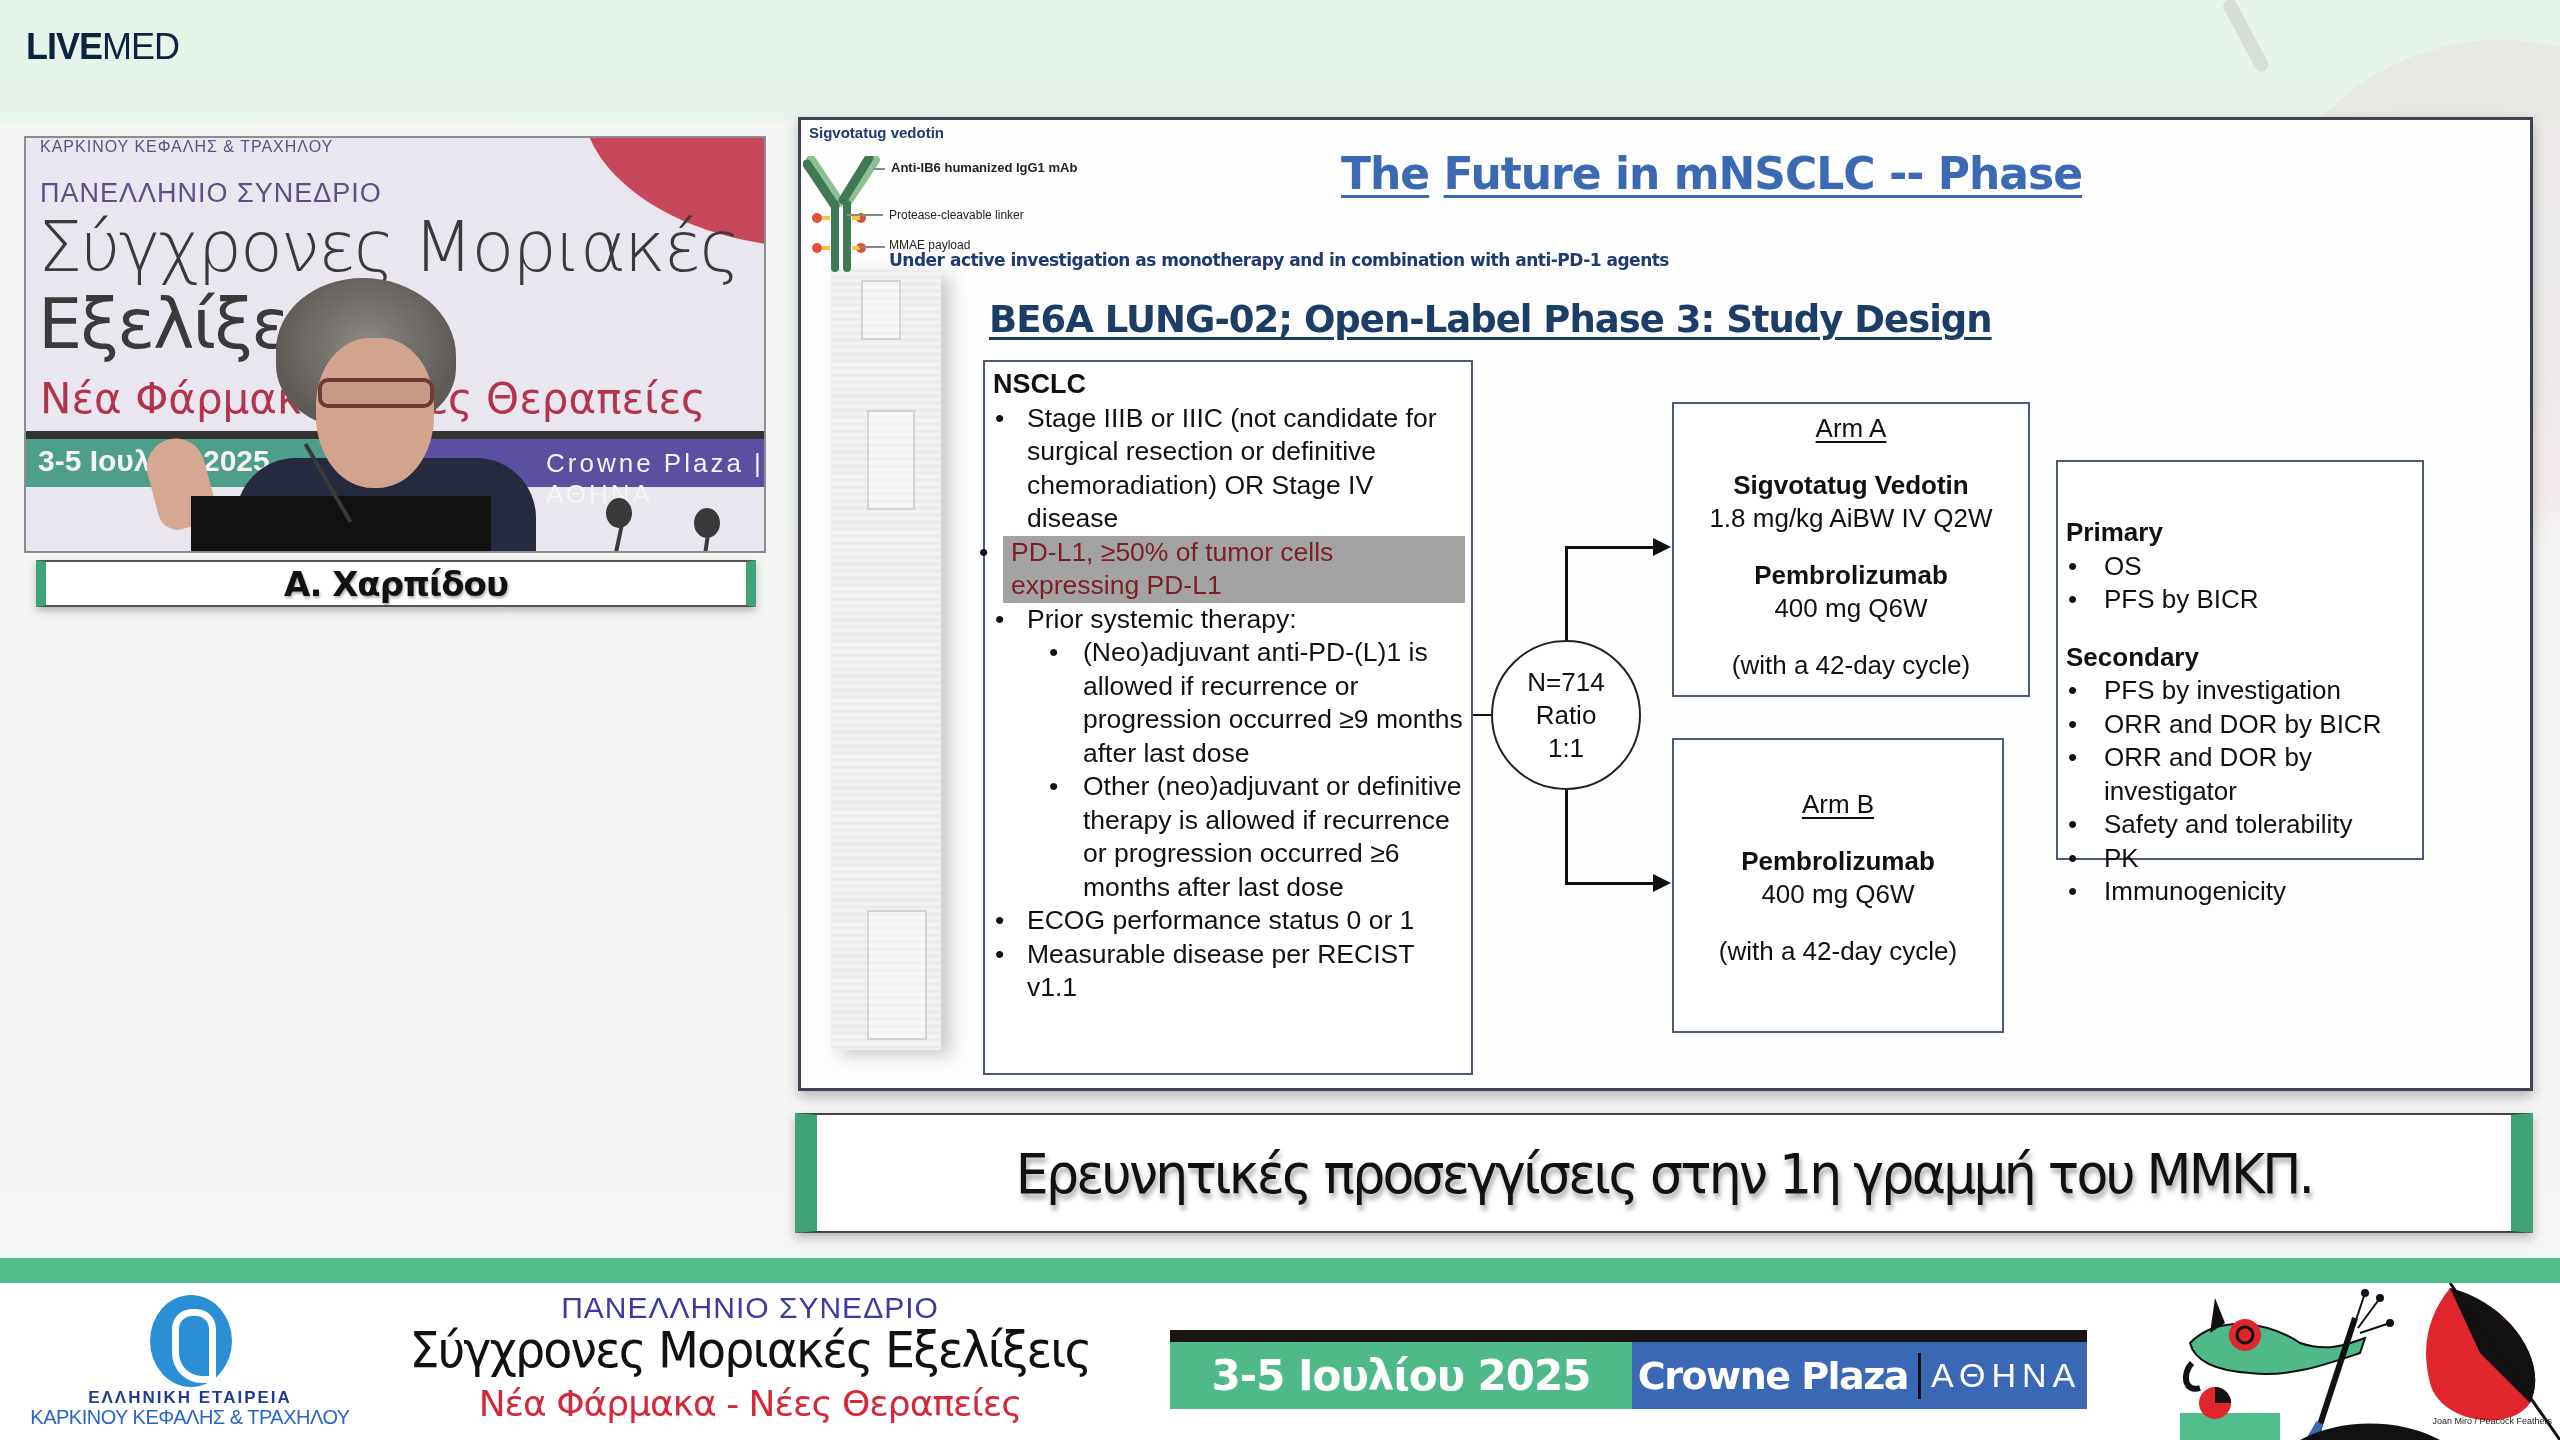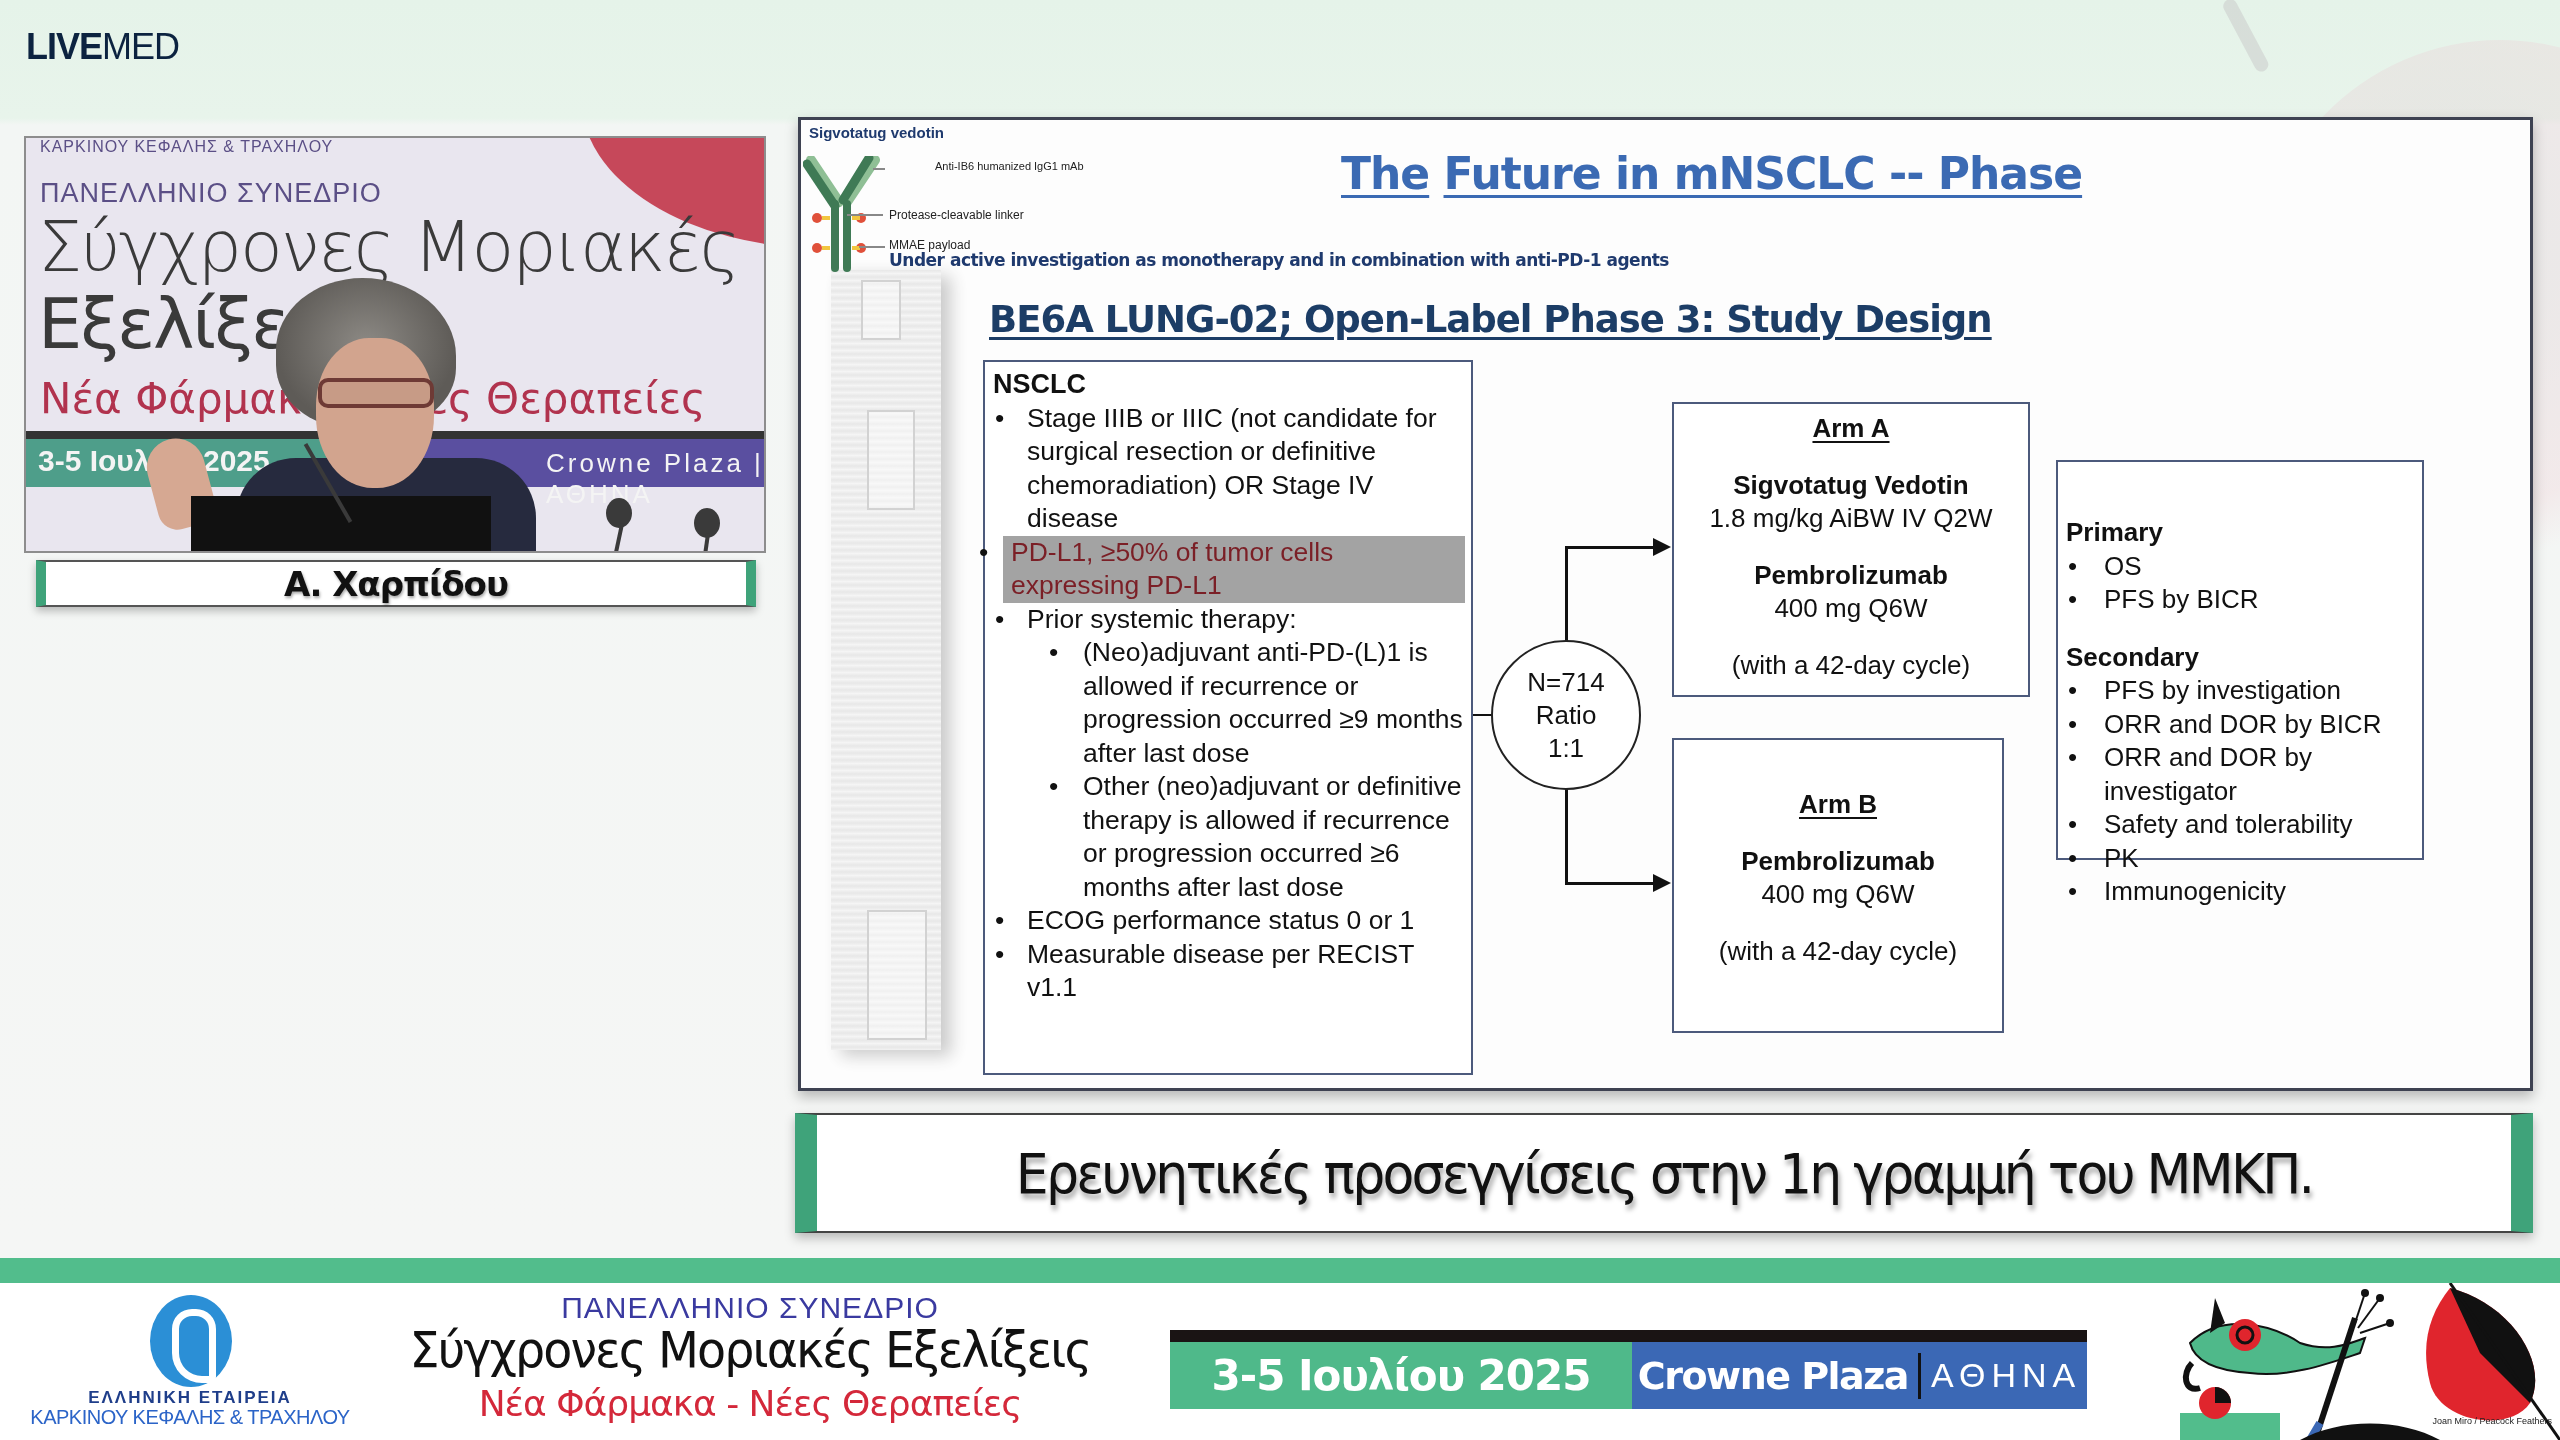--- a/index.html
+++ b/index.html
@@ -52,21 +52,21 @@
   .slide { position: absolute; left: 798px; top: 117px; width: 1735px; height: 974px; background: #fdfdfd;
     border: 3px solid #3e4252; box-shadow: 0 6px 12px rgba(0,0,0,0.25); overflow: hidden; }
   .slide-bg-illus { position: absolute; left: 30px; top: 150px; width: 110px; height: 780px;
     background: repeating-linear-gradient(0deg, #f0f0f0 0, #e3e3e3 3px, #f6f6f6 7px);
     box-shadow: 10px 6px 16px rgba(0,0,0,0.25); opacity: 0.8; }
   .illus-window { position: absolute; border: 2px solid #c8c8c8; background: rgba(255,255,255,0.4); }
 
   .adc-label { position: absolute; left: 8px; top: 4px; font-size: 15px; font-weight: 700; color: #1f3a6e; }
   .antibody { position: absolute; left: 2px; top: 36px; width: 80px; height: 118px; }
   .adc-annot { position: absolute; font-size: 12px; color: #222; }
-  .adc-annot.bold { font-weight: 400; font-size: 11px; margin-left: 44px; }
+  .adc-annot.bold { font-weight: 700; font-size: 13px; }
   .adc-line { position: absolute; height: 1.5px; background: #888; }
   .adc-invest { position: absolute; left: 88px; top: 130px; font-size: 17px; font-weight: 700; color: #1f3a6e; font-family: "DejaVu Sans", sans-serif; letter-spacing: -0.5px; }
 
   .slide-title { position: absolute; left: 540px; top: 28px; font-size: 44px; font-weight: 700; color: #3b6ab3;
     font-family: "DejaVu Sans", sans-serif; letter-spacing: -1px; }
   .slide-title span { text-decoration: underline; text-decoration-thickness: 3px; text-underline-offset: 6px; }
   .study-title { position: absolute; left: 188px; top: 178px; font-size: 37px; font-weight: 700; color: #1c3d66;
     font-family: "DejaVu Sans", sans-serif; letter-spacing: -1px; text-decoration: underline; text-decoration-thickness: 3px; text-underline-offset: 5px; }
 
   .box { position: absolute; border: 2px solid #4c5a7c; background: #fff; }
@@ -79,21 +79,21 @@
   .elig li.sub::before { left: 56px; }
   .elig li.hl { background: #a3a3a3; color: #7b1f26; margin-left: 10px; padding-left: 8px; margin-right: -2px; }
   .elig li.hl::before { left: -24px; color: #111; }
 
   .rand { position: absolute; left: 690px; top: 520px; width: 150px; height: 150px; border: 2px solid #222; border-radius: 50%;
     background: #fff; display: flex; flex-direction: column; align-items: center; justify-content: center; font-size: 26px; line-height: 33px; color: #111; }
   .conn { position: absolute; background: #111; }
   .arrowhead { position: absolute; width: 0; height: 0; border-top: 9px solid transparent; border-bottom: 9px solid transparent; border-left: 18px solid #111; }
 
   .arm { font-size: 26px; color: #111; text-align: center; line-height: 33px; }
-  .arm .h { font-weight: 700; text-decoration: underline; text-decoration-thickness: 2px; text-underline-offset: 4px; }
+  .arm .h { font-weight: 400; text-decoration: underline; text-decoration-thickness: 2px; text-underline-offset: 4px; }
   .arm .b { font-weight: 700; }
   .armA { left: 871px; top: 282px; width: 358px; height: 295px; padding-top: 8px; }
   .armB { left: 871px; top: 618px; width: 332px; height: 295px; padding-top: 48px; }
   .gap { height: 24px; }
 
   .endpoints { left: 1255px; top: 340px; width: 368px; height: 400px; padding: 54px 8px 0 8px; font-size: 26px; color: #111; line-height: 33.5px; }
   .endpoints .h { font-weight: 700; }
   .endpoints ul { list-style: none; }
   .endpoints li { position: relative; padding-left: 38px; }
   .endpoints li::before { content: "•"; position: absolute; left: 2px; }

